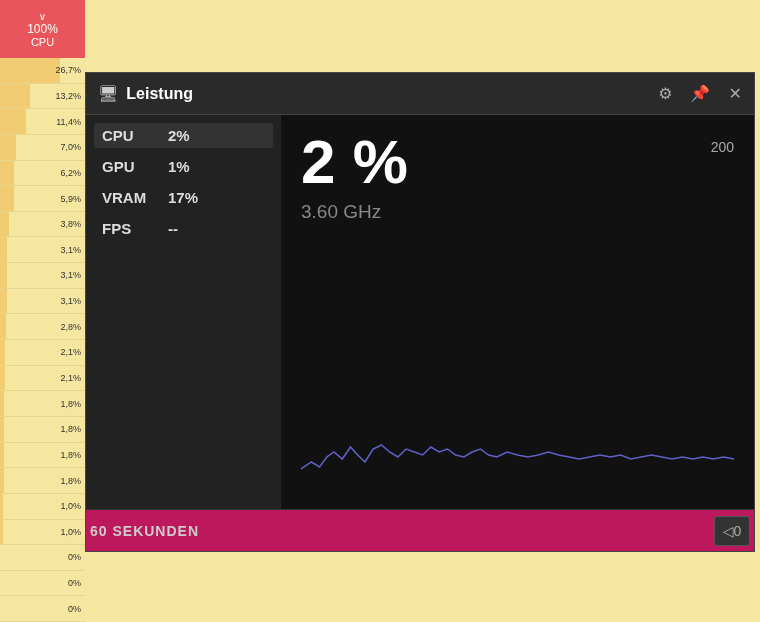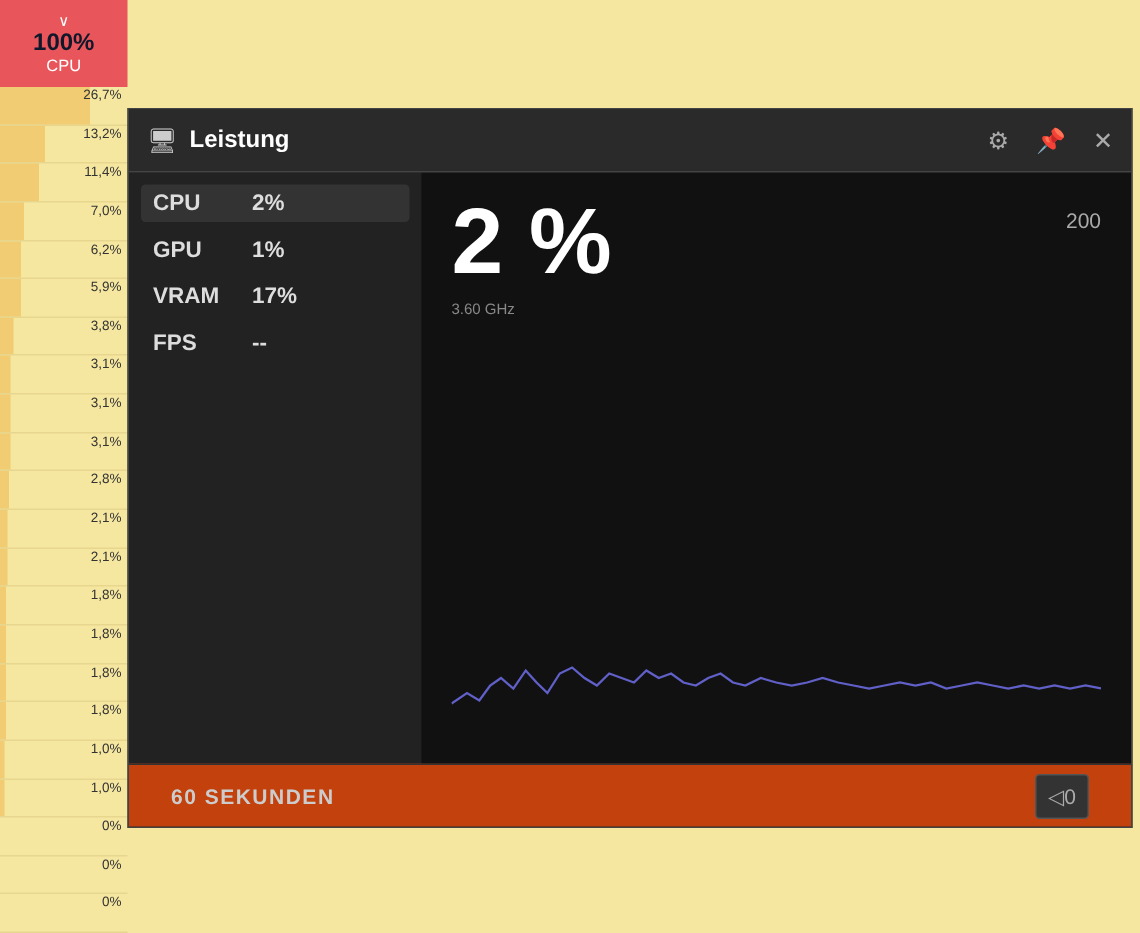--- a/index.html
+++ b/index.html
@@ -34,39 +34,39 @@
       padding: 4px 2px;
       height: 58px;
     }
 
     .sidebar-top .chevron {
       color: #fff;
       font-size: 10px;
     }
 
     .sidebar-top .pct-label {
-      color: #0f172a;
-      font-size: 16px;
-      font-weight: bold;
+      color: #ffffff;
+      font-size: 12px;
+      font-weight: normal;
     }
 
     .sidebar-top .metric-label {
       color: #fff;
       font-size: 11px;
     }
 
     .bar-rows {
       display: flex;
       flex-direction: column;
       flex: 1;
     }
 
     .bar-row {
       display: flex;
-      align-items: flex-start;
+      align-items: center;
       justify-content: flex-end;
       padding-right: 4px;
       flex: 1;
       position: relative;
       border-bottom: 1px solid rgba(200,180,100,0.3);
     }
 
     .bar-fill {
       position: absolute;
       left: 0;
@@ -200,21 +200,21 @@
     }
 
     .max-label {
       color: #aaa;
       font-size: 14px;
       margin-top: 8px;
     }
 
     .freq-label {
       color: #888;
-      font-size: 10px;
+      font-size: 19px;
       margin-top: 8px;
     }
 
     
     .chart-area {
       flex: 1;
       display: flex;
       align-items: flex-end;
       padding-bottom: 4px;
       margin-top: 8px;
@@ -224,22 +224,22 @@
       width: 100%;
       height: 100px;
     }
 
     
     .bottom-bar {
       display: flex;
       align-items: center;
       justify-content: space-between;
       height: 42px;
-      background: #c2410c;
-      padding: 0 28px;
+      background: #be185d;
+      padding: 0 4px;
       border-top: 1px solid #333;
       flex-shrink: 0;
     }
 
     .bottom-bar .duration-label {
       color: #ccc;
       font-size: 14px;
       font-weight: 600;
       letter-spacing: 1px;
     }

